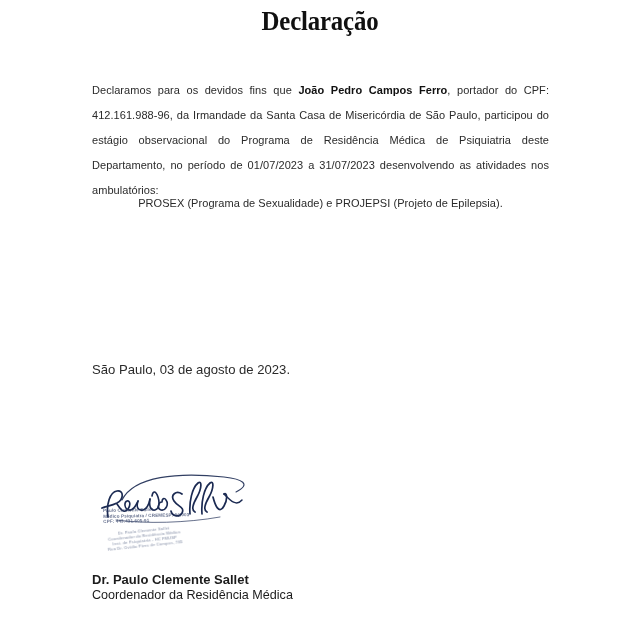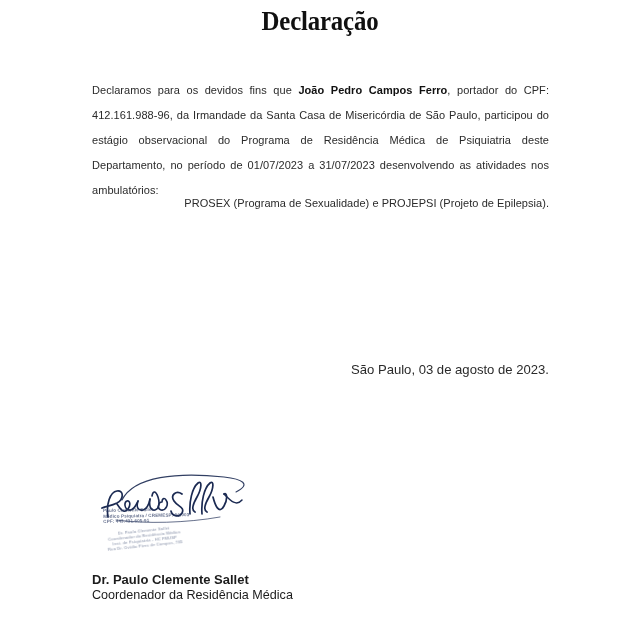--- a/index.html
+++ b/index.html
@@ -46,39 +46,39 @@
     line-height: 25px;
     letter-spacing: 0.05px;
   }
 
   .para {
     margin: 0;
     text-align: justify;
     text-justify: inter-word;
   }
   .para.last-natural {
-    text-align: right;
+    text-align: center;
   }
 
   .para b {
     font-weight: bold;
     color: #111111;
   }
 
   #para-1 { top: 78px; }
   #para-1-tail { top: 191px; }
   #para-2 { top: 243px; }
 
   
   .date-line {
     position: absolute;
     left: 92px;
     width: 457px;
     top: 357px;
-    text-align: right;
+    text-align: left;
     color: #2a2a2a;
     font-size: 13.1px;
     line-height: 25px;
   }
 
   
   .signature-area {
     position: absolute;
     left: 86px;
     top: 470px;

